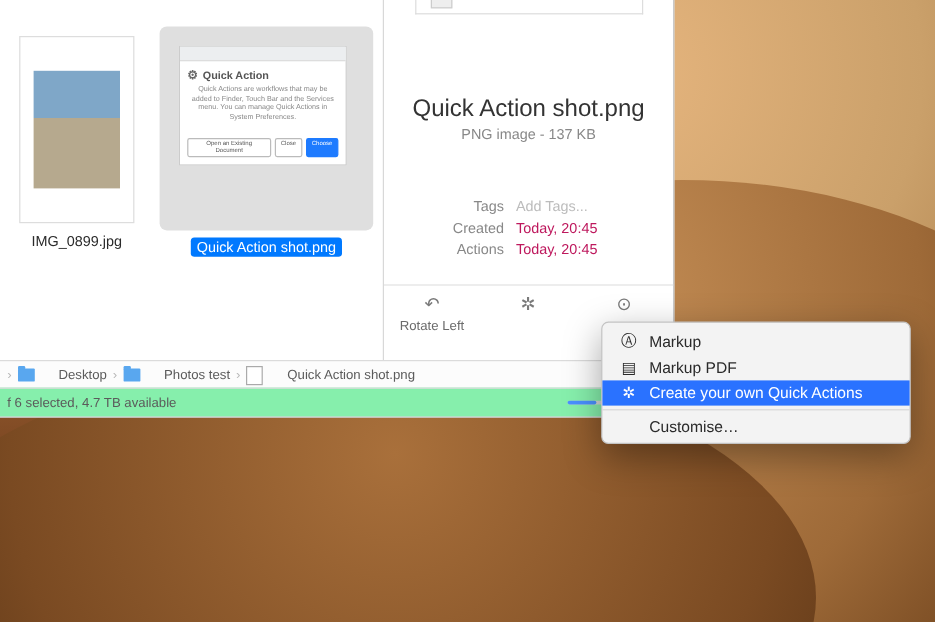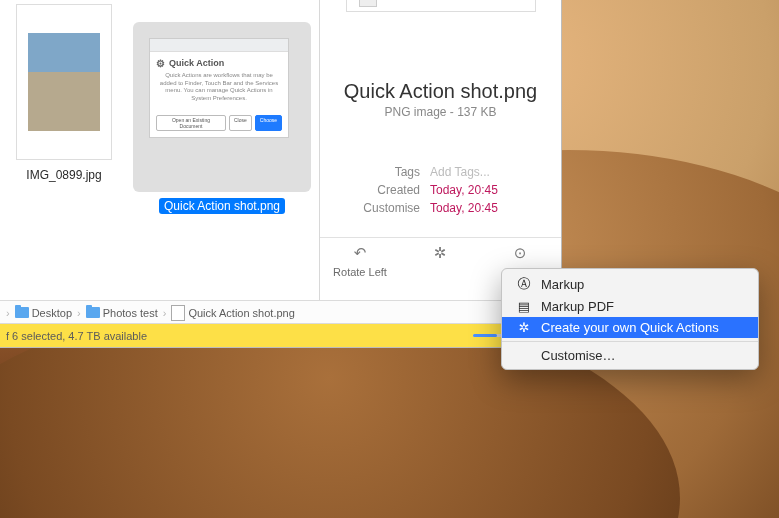--- a/index.html
+++ b/index.html
@@ -35,46 +35,46 @@
 .mr{display:flex;gap:10px;padding:2px 0;}
 .mk{width:100px;text-align:right;color:#888;}
 .mv{color:#be185d;}
 .mv.ph{color:#bcbcbc;}
 .actions{position:absolute;left:320px;top:237px;width:241px;height:63px;border-top:1px solid #e1e1e1;display:flex;}
 .ab{flex:0 0 80px;text-align:center;padding-top:6px;color:#6b6b6b;}
 .ab-ic{height:18px;font-size:15px;color:#7a7a7a;}
 .ab-l{font-size:11px;line-height:1.25;margin-top:4px;}
 .pathbar{position:absolute;left:0;top:300px;right:0;height:23px;border-top:1px solid #dbdbdb;background:#fcfcfc;display:flex;align-items:center;font-size:11px;color:#5b5b5b;padding-left:6px;gap:5px;}
 .chev{color:#b7b7b7;}
-.fold{display:inline-flex;align-items:center;gap:3px;}
+.fold{display:inline-flex;align-items:center;gap:20px;}
 .fic{width:14px;height:11px;background:#59a7ef;border-radius:1px;position:relative;display:inline-block;}
 .fic::before{content:"";position:absolute;left:0;top:-2px;width:6px;height:3px;background:#59a7ef;border-radius:1px 1px 0 0;}
 .pic{width:12px;height:14px;background:#fff;border:1px solid #aaa;display:inline-block;}
-.status{position:absolute;left:0;top:323px;right:0;height:23px;border-top:1px solid #dbdbdb;background:#fde047;display:flex;align-items:center;font-size:11px;color:#5b5b5b;padding-left:6px;}
+.status{position:absolute;left:0;top:323px;right:0;height:23px;border-top:1px solid #dbdbdb;background:#86efac;display:flex;align-items:center;font-size:11px;color:#5b5b5b;padding-left:6px;}
 .prog{position:absolute;right:8px;width:80px;height:3px;background:#d6d6d6;border-radius:2px;}
 .prog>div{height:100%;width:30%;background:#4a90ff;border-radius:2px;}
 .menu{position:absolute;left:501px;top:268px;width:256px;background:#f3f3f3;border:1px solid #c3c3c3;border-radius:6px;box-shadow:0 10px 30px rgba(0,0,0,.35);padding:3px 0;font-size:13px;}
 .mi{display:flex;align-items:center;gap:9px;padding:3px 14px;color:#2a2a2a;}
 .mi.hl{background:#2a72ff;color:#fff;}
 .mi .ico{width:16px;text-align:center;font-size:13px;}
 .sep{height:1px;background:#d8d8d8;margin:3px 0;}
 </style>
 </head>
 <body>
 
 <div class="desert">
   <div class="dune d1"></div>
     <div class="dune d2"></div>
     <div class="dune d3"></div>
 </div>
 
 <div class="finder">
 
   <div class="icon-area">
-    <div class="item" style="left:14px;top:4px;width:100px">
+    <div class="item" style="left:14px;top:30px;width:100px">
       <div class="thumb" style="width:94px;height:154px;margin:0 auto">
         <div class="photo"></div>
       </div>
       <div class="fname" style="margin-top:8px">IMG_0899.jpg</div>
     </div>
 
     <div class="item" style="left:132px;top:22px;width:180px">
       <div class="selwrap" style="width:178px;height:170px;margin:0 auto">
         <div class="qa-thumb">
           <div class="qa-top"></div>
@@ -106,21 +106,21 @@
     <div class="meta">
       <div class="mr">
           <div class="mk">Tags</div>
           <div class="mv ph">Add Tags...</div>
         </div>
       <div class="mr">
           <div class="mk">Created</div>
           <div class="mv">Today, 20:45</div>
         </div>
       <div class="mr">
-          <div class="mk">Customise</div>
+          <div class="mk">Actions</div>
           <div class="mv">Today, 20:45</div>
         </div>
     </div>
   </div>
 
   <div class="actions">
     <div class="ab">
       <div class="ab-ic">↶</div>
       <div class="ab-l">Rotate Left</div>
     </div>

